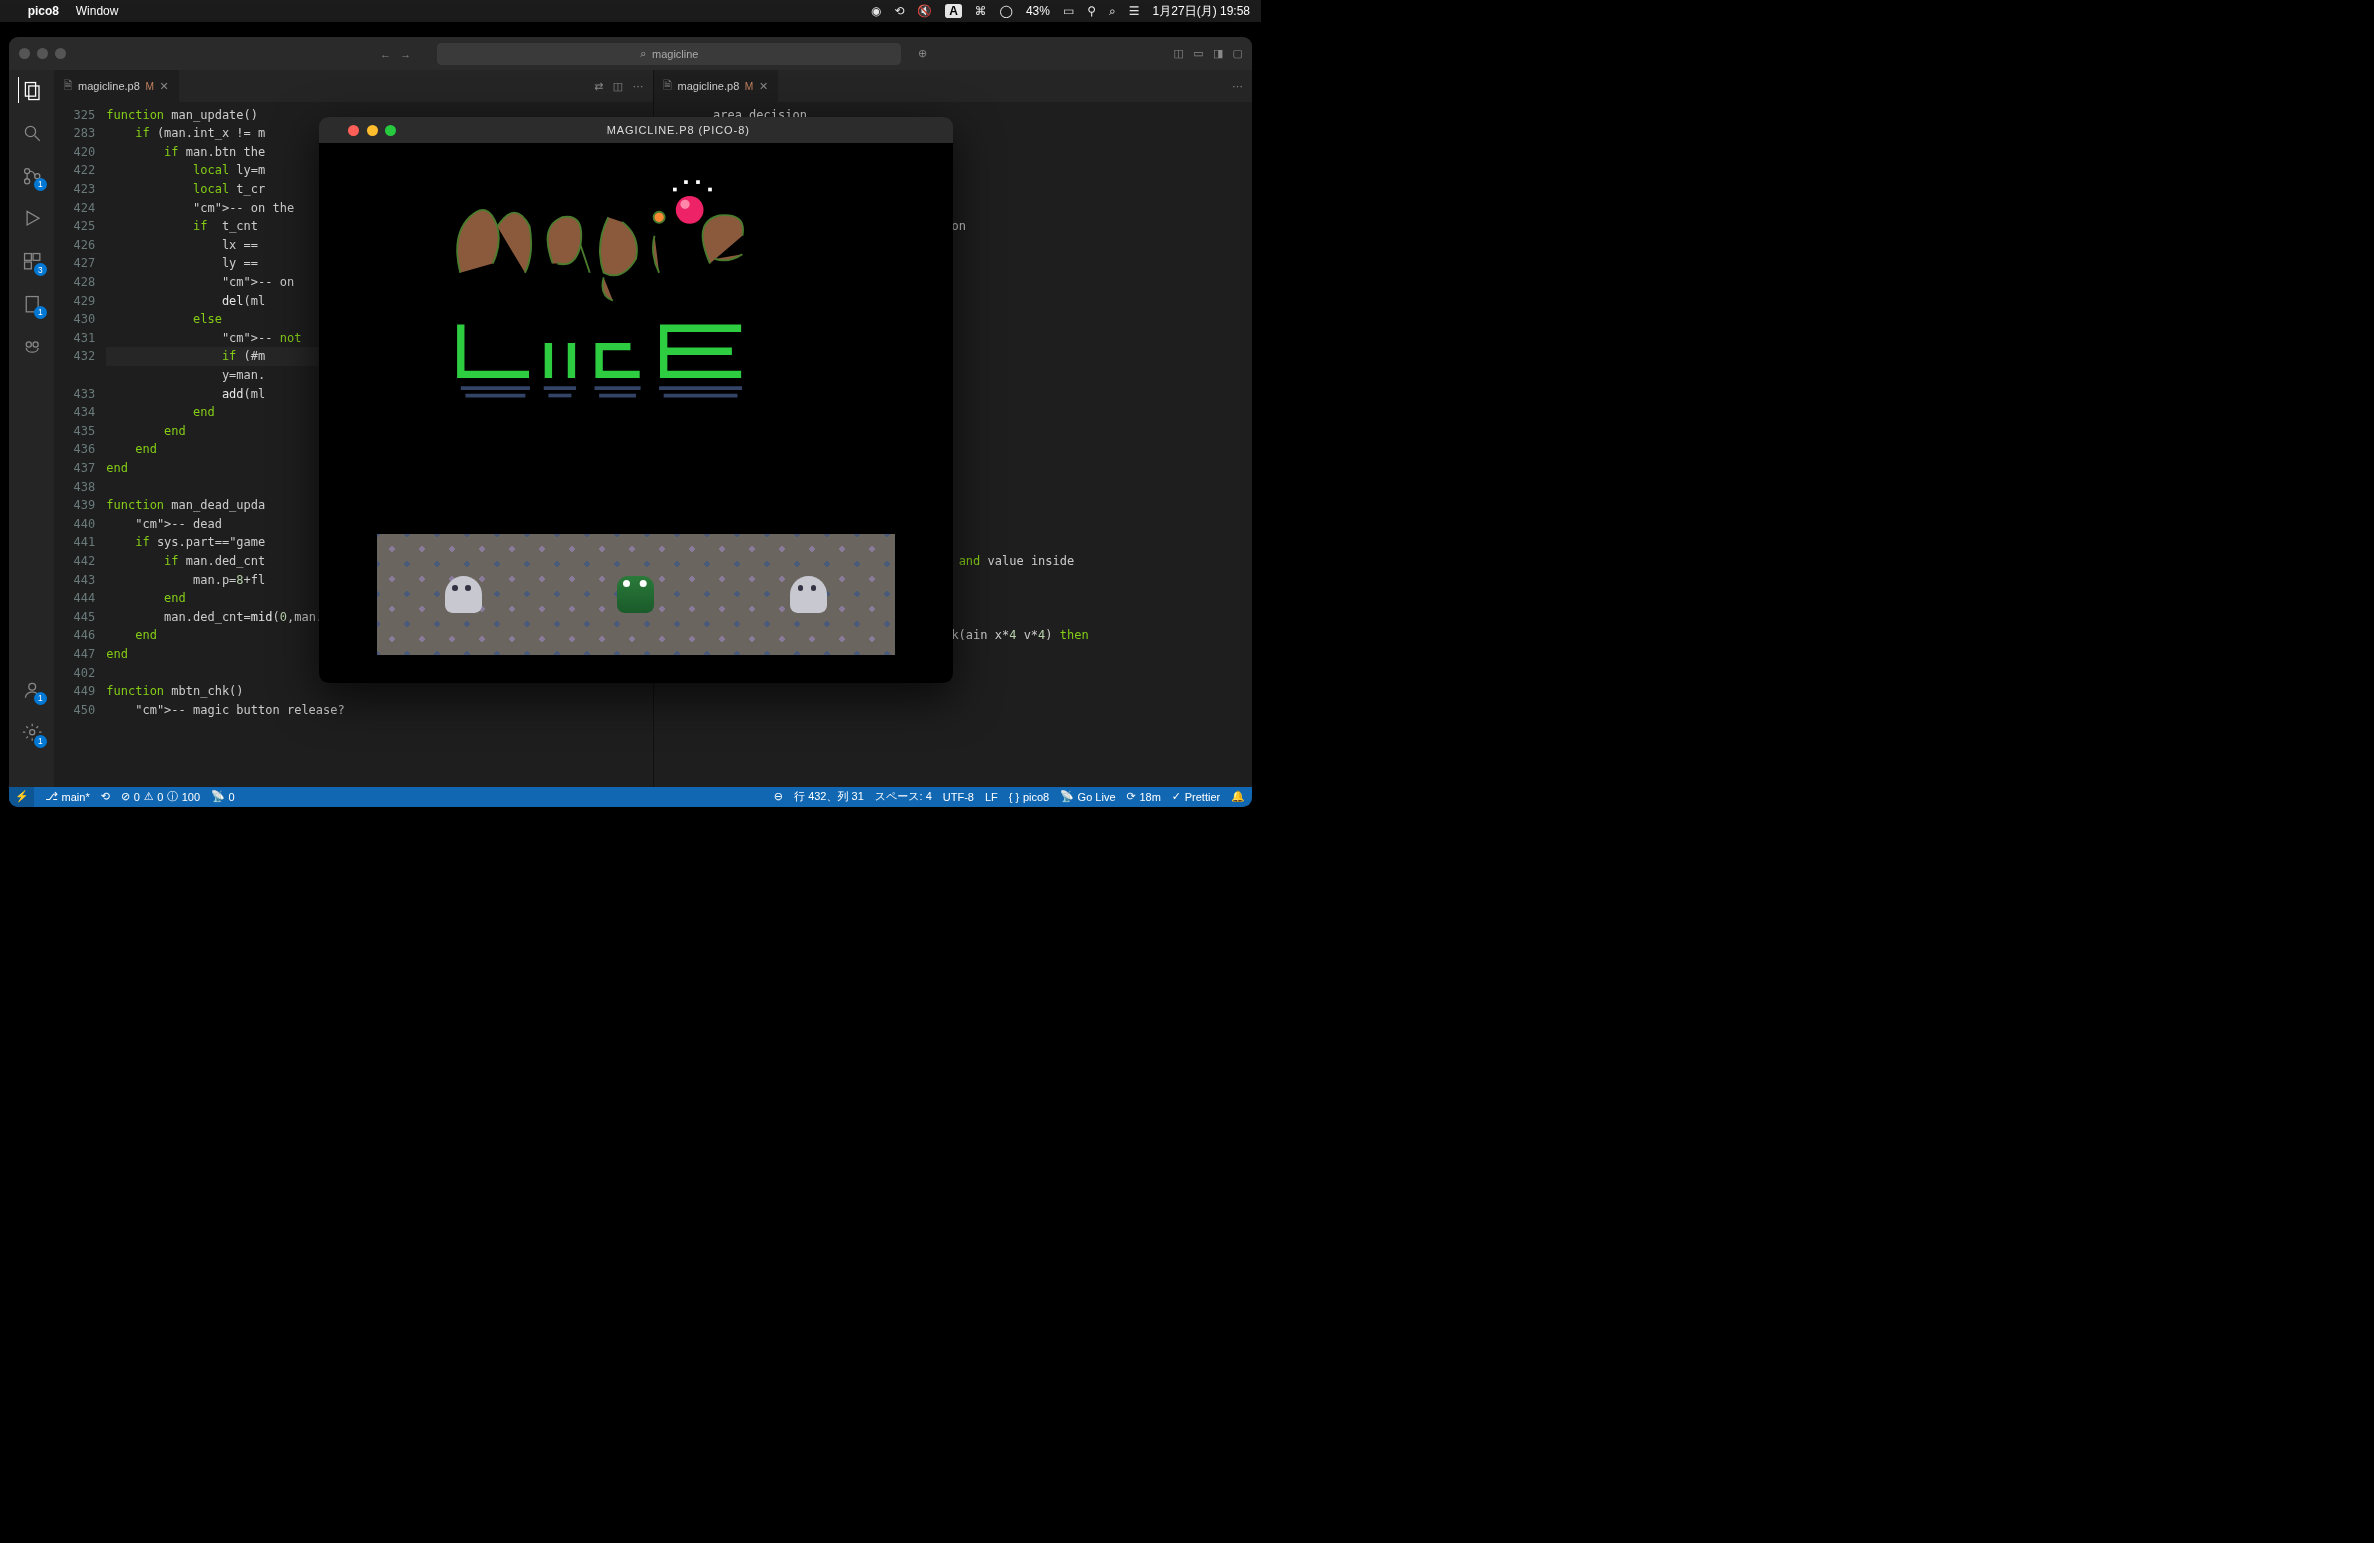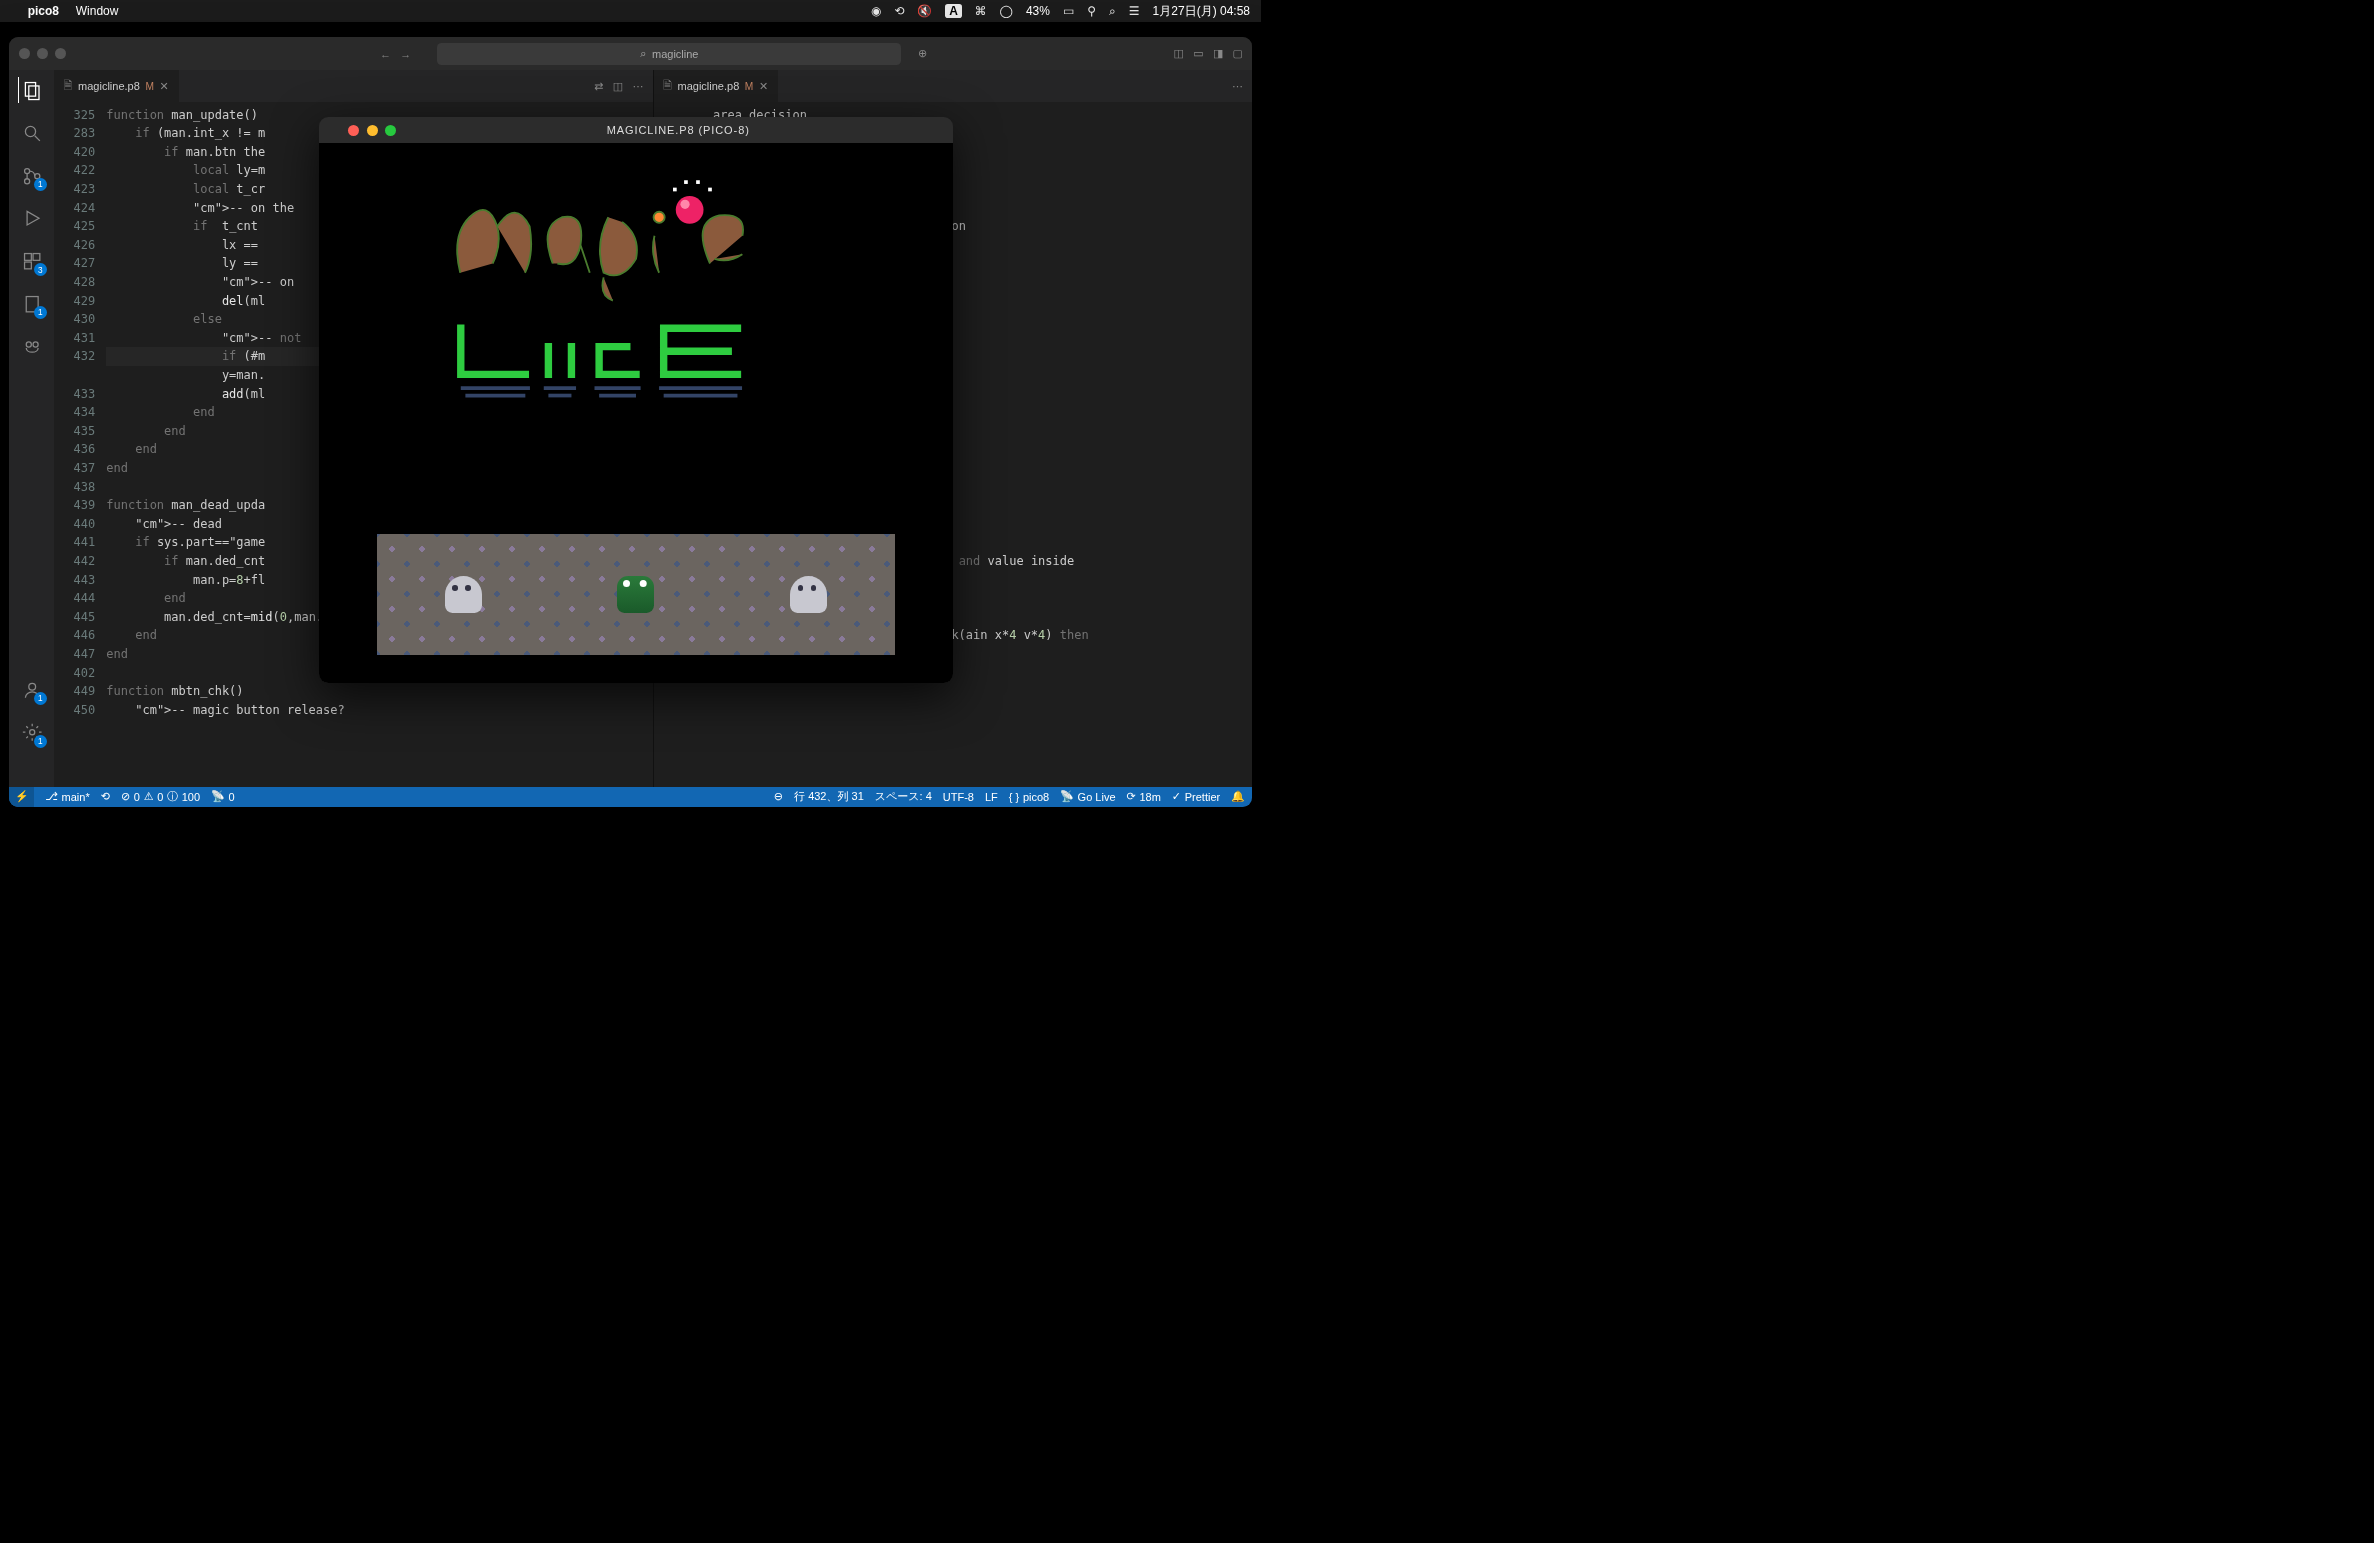--- a/index.html
+++ b/index.html
@@ -96,21 +96,21 @@
 
 .code { flex:1; font-family: Menlo, Consolas, monospace; font-size: 12px; line-height: 18.6px; display:flex; overflow:hidden; }
 .gutter { width: 52px; text-align: right; color:#6a7a7a; padding-right: 11px; padding-top:3.7px; user-select:none; }
 .gutter .ln { height:18.6px; }
 .code-lines { flex:1; padding-top:3.7px; white-space:pre; position:relative; overflow:hidden;}
 .cl { height:18.6px; }
 .cl.current { background: rgba(255,255,255,0.04); }
 .fn { color:#e5e5e5; }
 .num { color:#b5cea8; }
 .str { color:#ce9178; }
-.ctl { color:#737373; }
+.ctl { color:#84cc16; }
 
 .editor-split { width:0.9px; background:#111; }
 
 
 .statusbar {
   height: 20.4px;
   background: #1267b3;
   color:#fff;
   display:flex;
   align-items:center;
@@ -192,21 +192,21 @@
     <span class="icon">⟲</span>
     <span class="icon">🔇</span>
     <span class="icon" style="background:#fff;color:#000;padding:0 3.7px;border-radius:2.8px;font-weight:bold;">A</span>
     <span class="icon">⌘</span>
     <span class="icon">◯</span>
     <span>43%</span>
     <span class="icon">▭</span>
     <span class="icon">⚲</span>
     <span class="icon">⌕</span>
     <span class="icon">☰</span>
-    <span>1月27日(月) 04:58</span>
+    <span>1月27日(月) 19:58</span>
   </div>
 </div>
 
 <div class="vscode">
   <div class="vscode-titlebar">
     <div class="traffic">
       <div class="dot"></div>
       <div class="dot"></div>
       <div class="dot"></div>
     </div>

